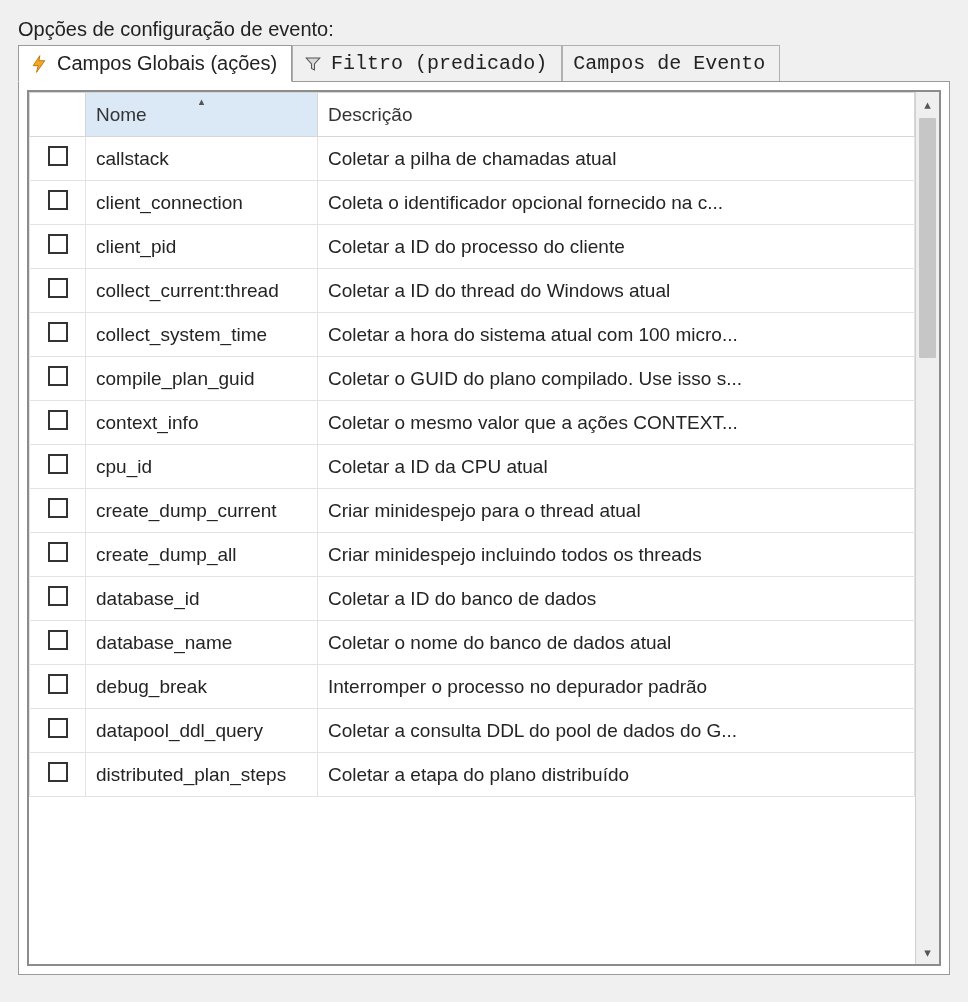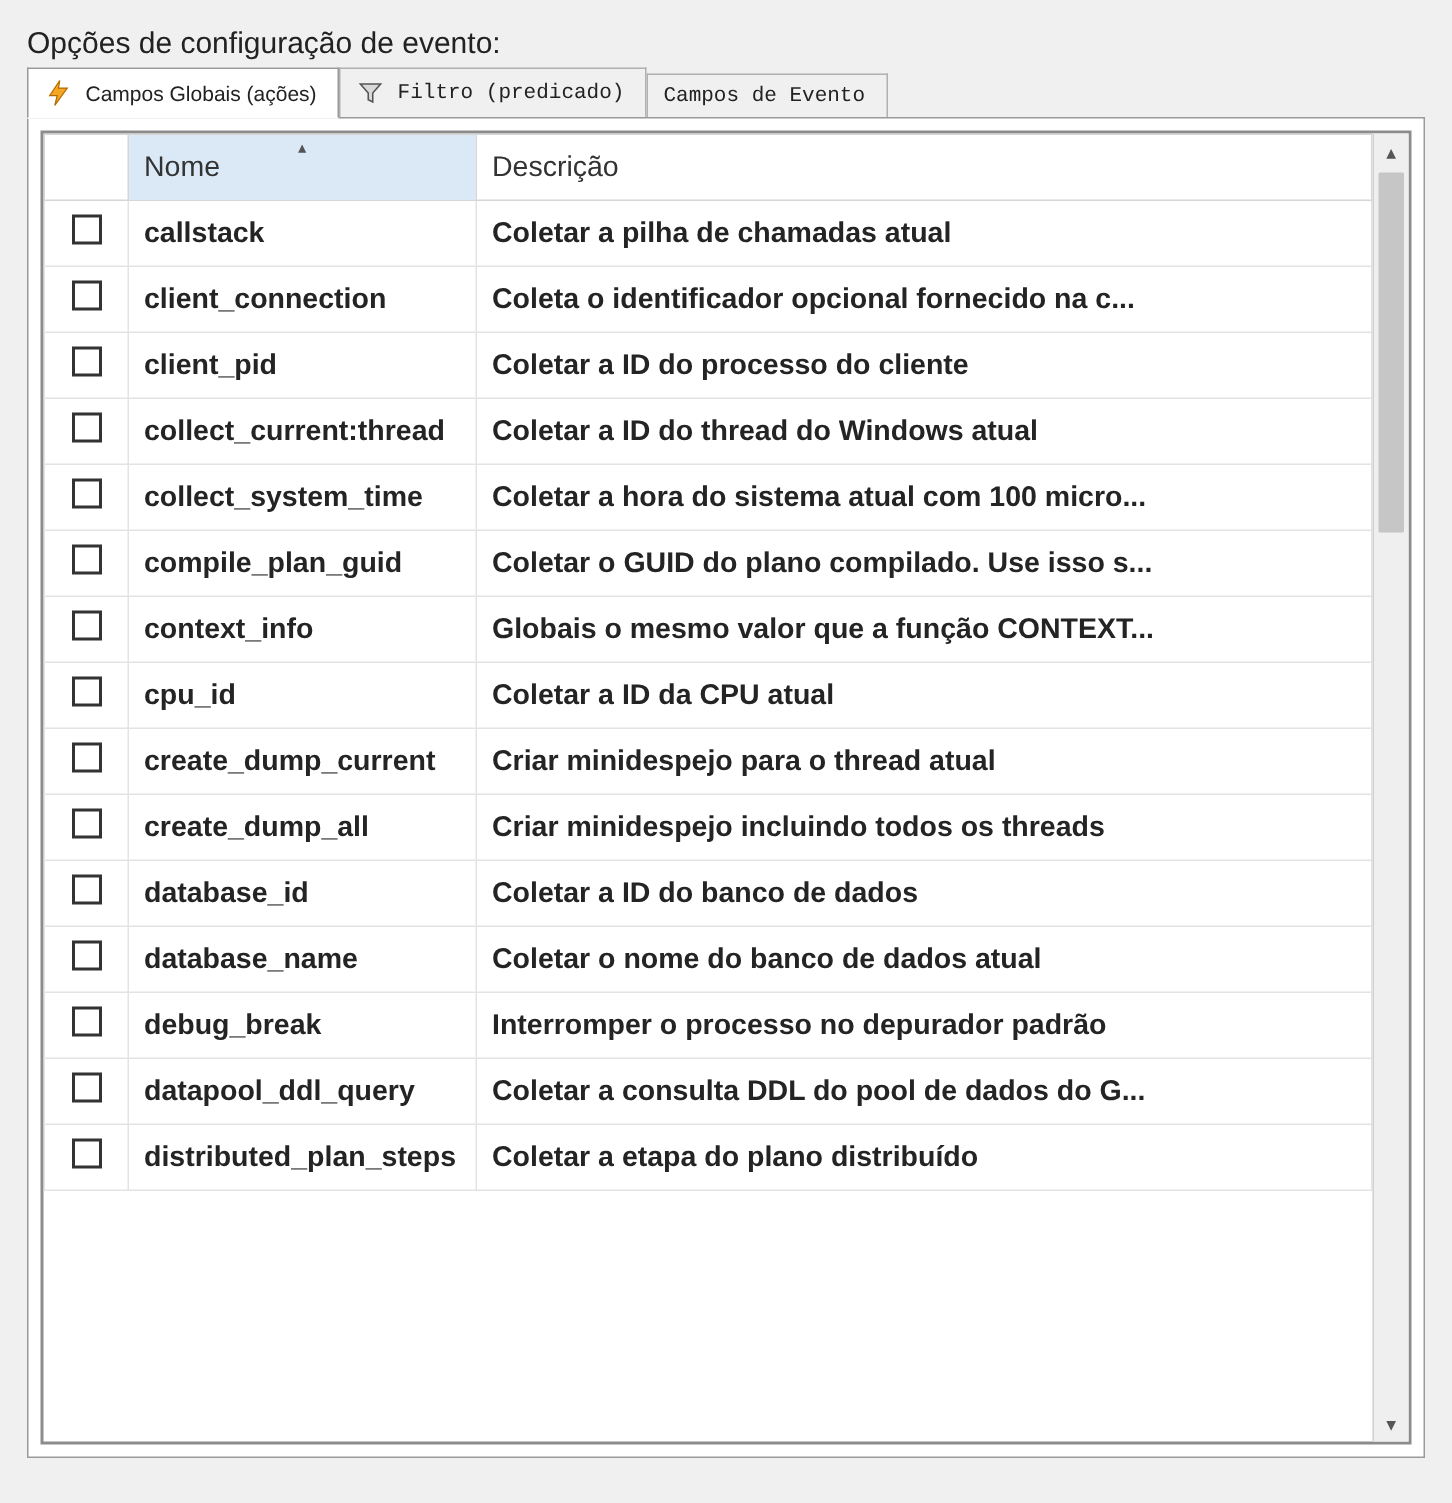--- a/index.html
+++ b/index.html
@@ -26,21 +26,21 @@
     z-index: 2;
   }
   .tab {
     display: flex;
     align-items: center;
     gap: 8px;
     padding: 6px 14px 6px 10px;
     border: 1px solid #b0b0b0;
     border-bottom: none;
     background: #f0f0f0;
-    font-size: 14px;
+    font-size: 20px;
     color: #222;
     cursor: pointer;
     position: relative;
   }
   .tab + .tab { border-left: 1px solid #b0b0b0; font-family: Liberation Mono, monospace; }
   .tab.active {
     background: #ffffff;
     border-color: #9a9a9a;
     border-bottom: 1px solid #ffffff;
     margin-bottom: -1px;
@@ -96,21 +96,20 @@
   tbody td {
     border: 1px solid #e3e3e3;
     padding: 8px 10px;
     font-size: 19px;
     color: #242424;
     height: 44px;
     white-space: nowrap;
     overflow: hidden;
     text-overflow: ellipsis;
     vertical-align: middle;
-    font-weight: bold;
   }
   tbody td.cbcell { text-align: center; }
   .chk {
     width: 20px; height: 20px;
     border: 2px solid #333;
     display: inline-block;
     background: #fff;
   }
   .vscroll {
     width: 24px;
@@ -215,21 +214,21 @@
               <td>Coletar a hora do sistema atual com 100 micro...</td>
             </tr>
             <tr>
               <td class="cbcell"><span class="chk"></span></td>
               <td>compile_plan_guid</td>
               <td>Coletar o GUID do plano compilado. Use isso s...</td>
             </tr>
             <tr>
               <td class="cbcell"><span class="chk"></span></td>
               <td>context_info</td>
-              <td>Globais o mesmo valor que a função CONTEXT...</td>
+              <td>Coletar o mesmo valor que a ações CONTEXT...</td>
             </tr>
             <tr>
               <td class="cbcell"><span class="chk"></span></td>
               <td>cpu_id</td>
               <td>Coletar a ID da CPU atual</td>
             </tr>
             <tr>
               <td class="cbcell"><span class="chk"></span></td>
               <td>create_dump_current</td>
               <td>Criar minidespejo para o thread atual</td>

